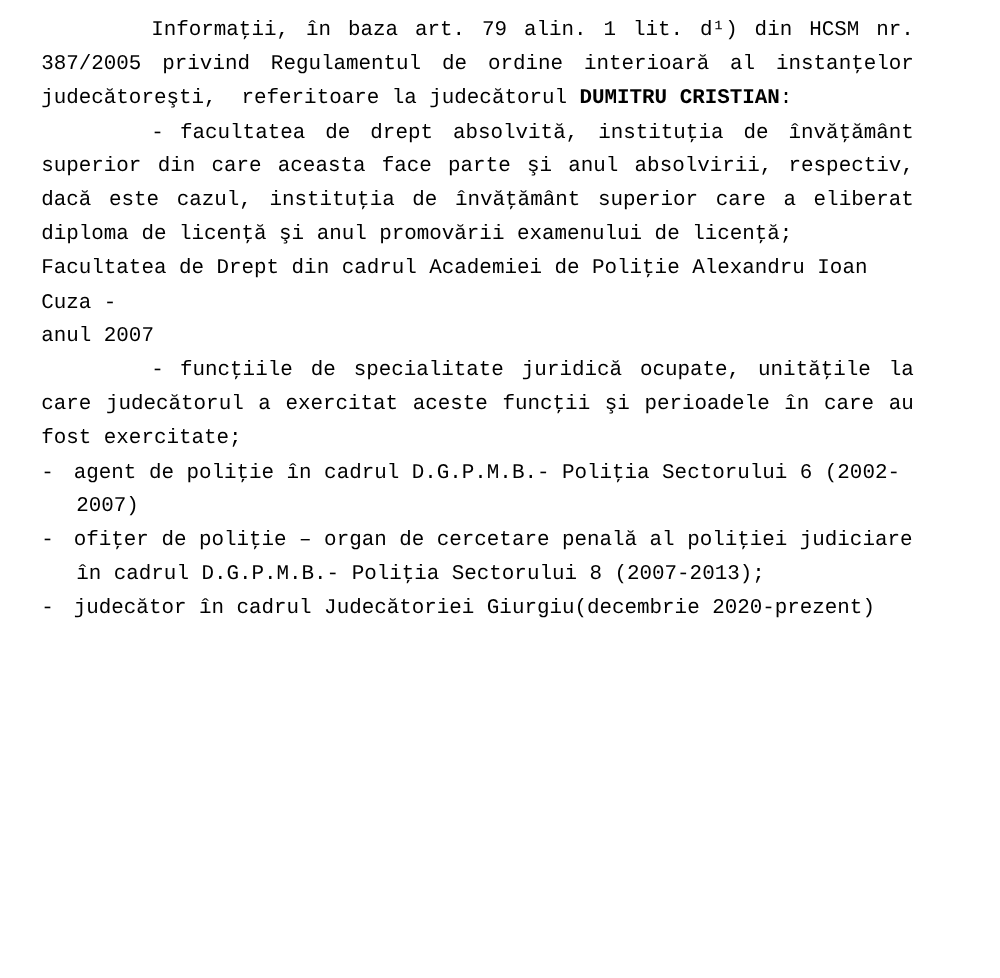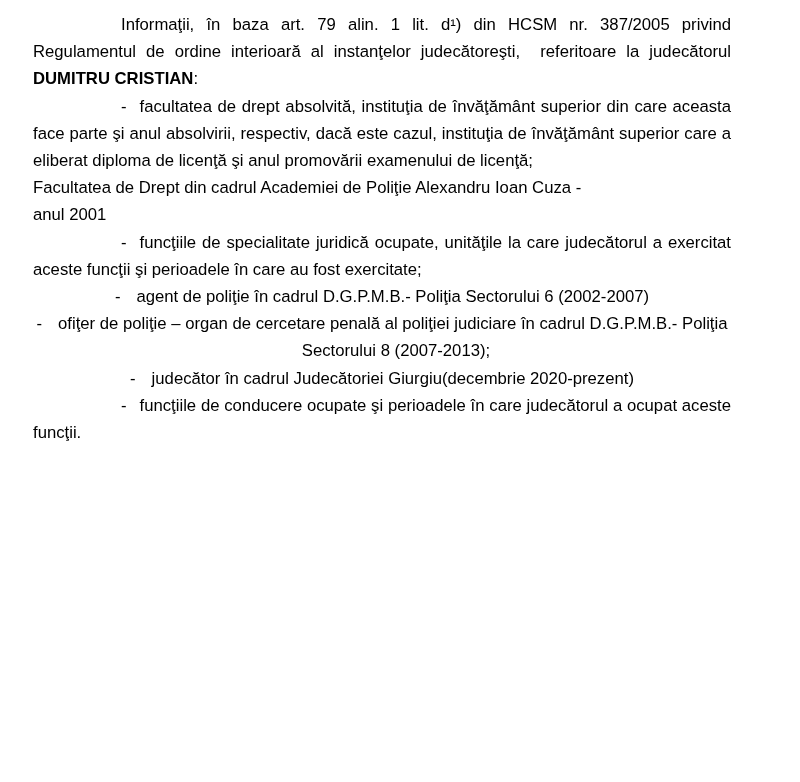--- a/index.html
+++ b/index.html
@@ -3,58 +3,57 @@
 <meta charset="utf-8">
 <style>
   * { margin: 0; padding: 0; box-sizing: border-box; }
   html, body { background: #ffffff; }
   .page {
     position: relative;
     width: 800px;
     height: 552px;
     background: #ffffff;
     color: #000000;
-    font-family: Liberation Sans, sans-serif;
+    font-family: Liberation Mono, monospace;
     font-size: 16.7px;
     line-height: 27.2px;
     padding: 11px 69px 0 33px;
     overflow: hidden;
   }
   p.para { margin: 0; }
   .justify { text-align: justify; }
   .indent { text-indent: 88px; }
   .pm { margin-right: 13px; }         
   .im { margin-right: 16px; }         
-  .item { margin-left: 85px; padding-left: 28px; text-indent: -28px; text-align: center; }
+  .item { margin-left: 85px; padding-left: 28px; text-indent: -28px; text-align: left; }
   .answer { margin-left: 87px; text-align: left; }
   .pre { white-space: pre-line; }
   .bold { font-weight: bold; }
   .mt10 { margin-top: 10px; }
   .mt12 { margin-top: 12px; }
   .mt13 { margin-top: 13px; }
   .mt14 { margin-top: 14px; }
   .mt49 { margin-top: 49px; }
   .mt95 { margin-top: 95px; }
 </style>
 </head>
 <body>
 
 <div class="page">
 
   <p class="para justify indent"><span>Informaţii, în baza art. 79 alin. 1 lit. d¹) din HCSM nr. 387/2005 privind Regulamentul de ordine interioară al instanţelor judecătoreşti,&nbsp; referitoare la judecătorul </span><span class="bold">DUMITRU CRISTIAN</span><span>:</span></p>
 
   <p class="para justify indent mt14"><span class="pm">-</span><span>facultatea de drept absolvită, instituţia de învăţământ superior din care aceasta face parte şi anul absolvirii, respectiv, dacă este cazul, instituţia de învăţământ superior care a eliberat diploma de licenţă şi anul promovării examenului de licenţă;</span></p>
 
   <p class="para answer pre">Facultatea de Drept din cadrul Academiei de Poliţie Alexandru Ioan Cuza -
-anul 2001</p>
+anul 2007</p>
 
   <p class="para justify indent mt49"><span class="pm">-</span><span>funcţiile de specialitate juridică ocupate, unităţile la care judecătorul a exercitat aceste funcţii şi perioadele în care au fost exercitate;</span></p>
 
   <p class="para item mt14"><span class="im">-</span><span>agent de poliţie în cadrul D.G.P.M.B.- Poliţia Sectorului 6 (2002-2007)</span></p>
 
   <p class="para item mt13"><span class="im">-</span><span>ofiţer de poliţie – organ de cercetare penală al poliţiei judiciare în cadrul D.G.P.M.B.- Poliţia Sectorului 8 (2007-2013);</span></p>
 
   <p class="para item mt10"><span class="im">-</span><span>judecător în cadrul Judecătoriei Giurgiu(decembrie 2020-prezent)</span></p>
 
 
-  <p class="para justify indent mt12"><span class="pm">-</span><span>funcţiile de conducere ocupate şi perioadele în care judecătorul a ocupat aceste funcţii.</span></p>
 
 </div>
 
 </body></html>

